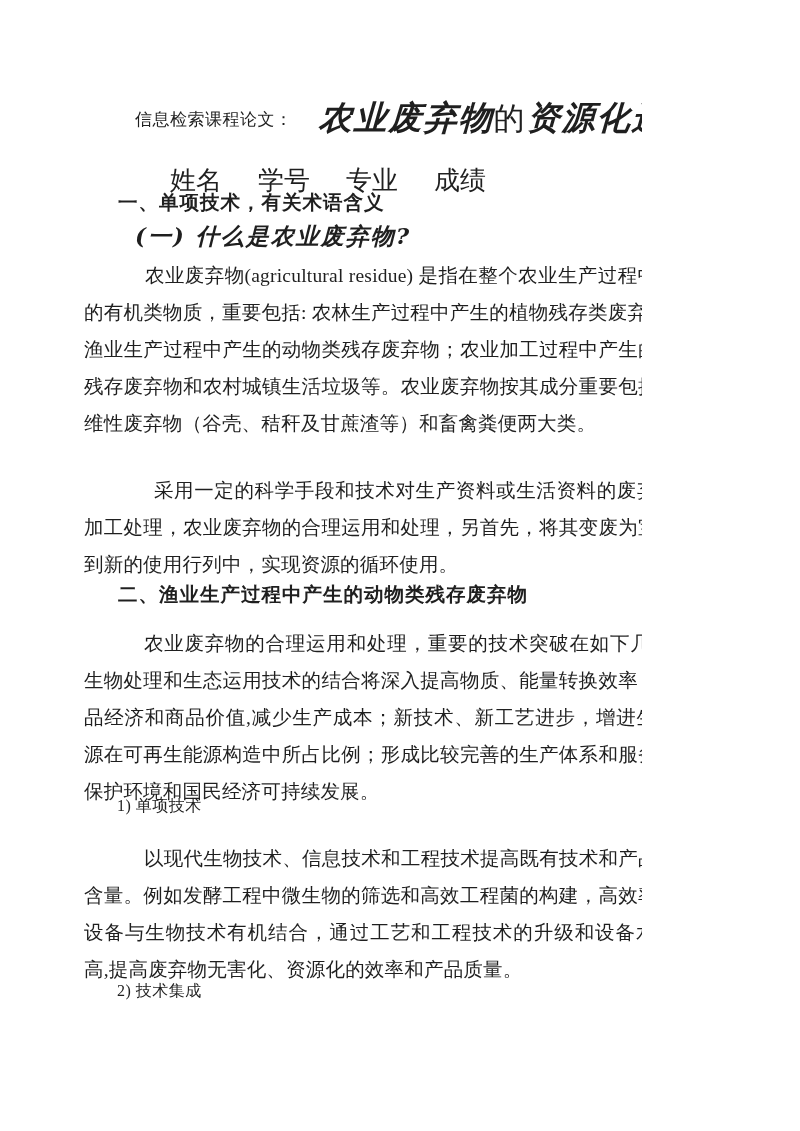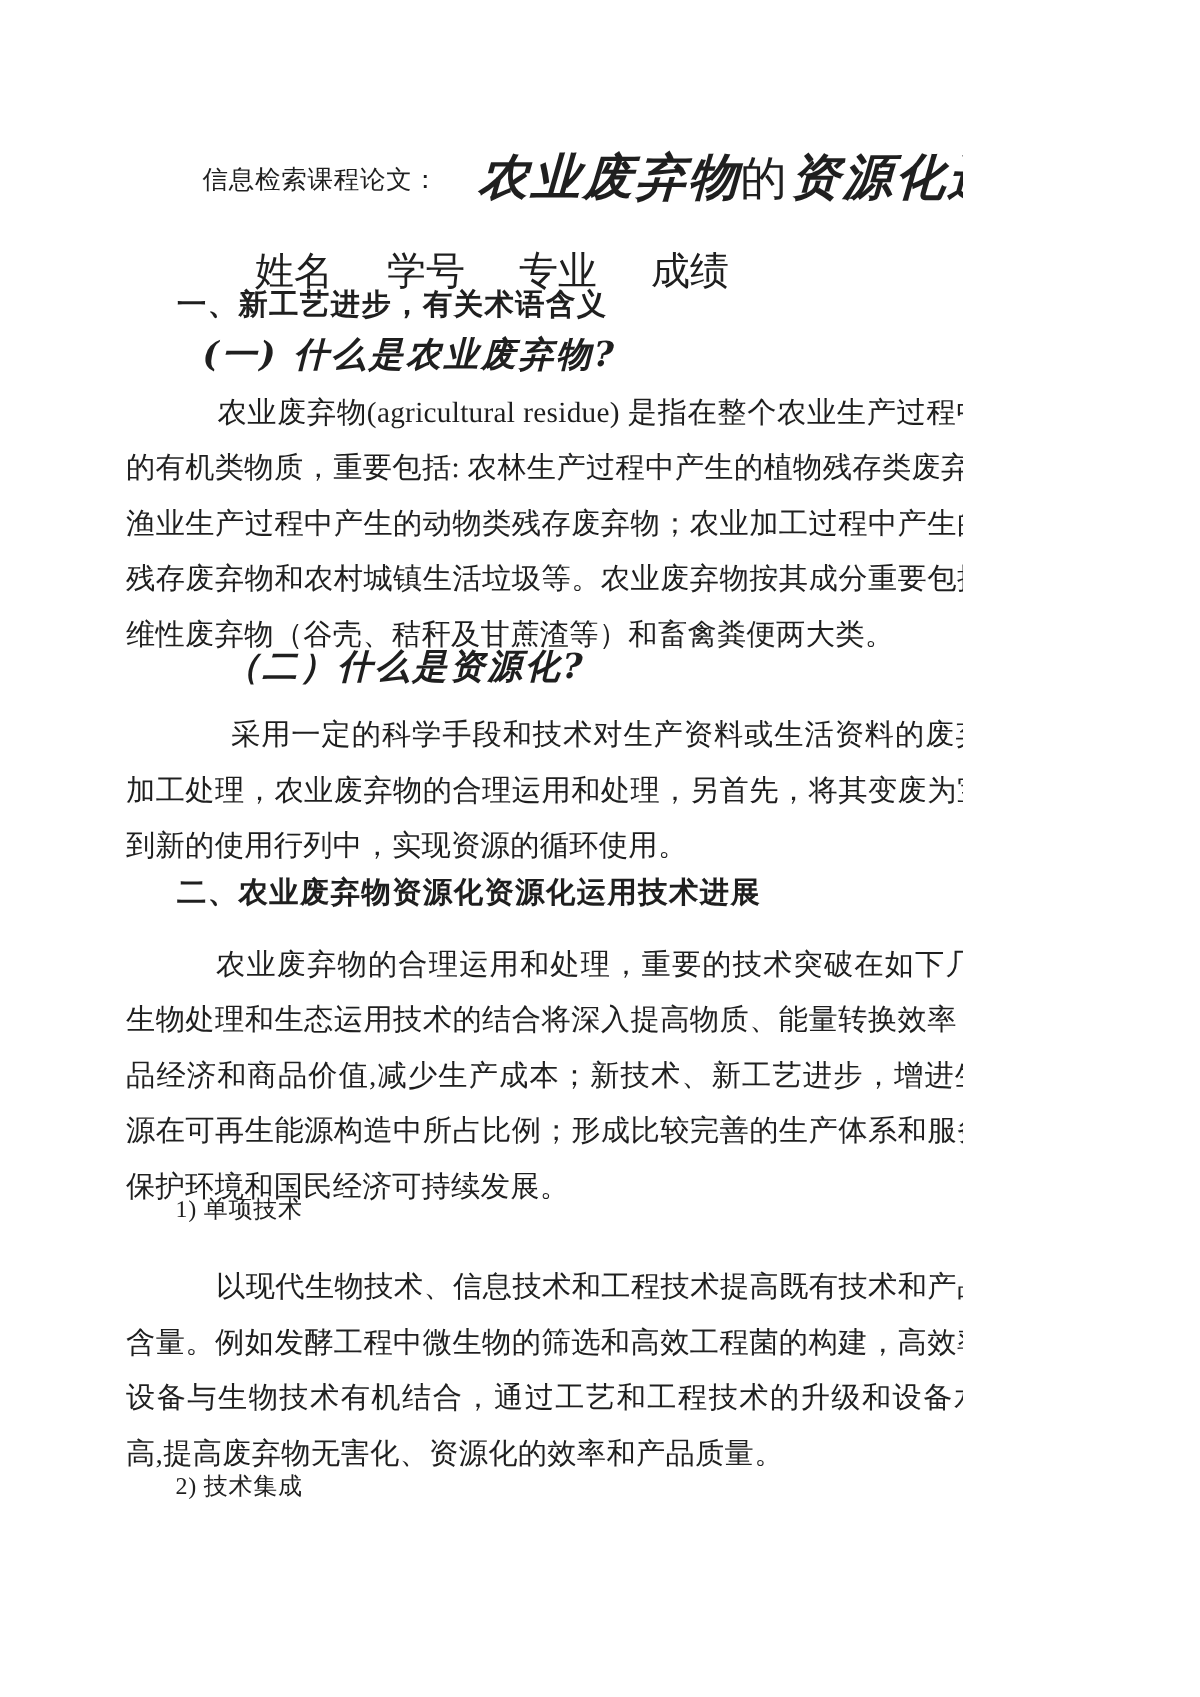--- a/index.html
+++ b/index.html
@@ -113,31 +113,30 @@
     </span>
   </div>
 
   <div class="abs info-row">
     <span>姓名</span>
     <span>学号</span>
     <span>专业</span>
     <span>成绩</span>
   </div>
 
-  <div class="abs h-major h1">一、新工艺进步，有关术语含义</div>
+  <div class="abs h-major h1">一、单项技术，有关术语含义</div>
 
   <div class="abs h-sub sub1">(一) 什么是农业废弃物?</div>
 
   <div class="abs para p1">农业废弃物(agricultural residue) 是指在整个农业生产过程中被丢弃的有机类物质，重要包括: 农林生产过程中产生的植物残存类废弃物; 牧、渔业生产过程中产生的动物类残存废弃物；农业加工过程中产生的加工类残存废弃物和农村城镇生活垃圾等。农业废弃物按其成分重要包括植物纤维性废弃物（谷壳、秸秆及甘蔗渣等）和畜禽粪便两大类。</div>
 
-  <div class="abs h-sub sub2">（二）什么是资源化?</div>
 
   <div class="abs para p2">采用一定的科学手段和技术对生产资料或生活资料的废弃物进行加工处理，农业废弃物的合理运用和处理，另首先，将其变废为宝，投入到新的使用行列中，实现资源的循环使用。</div>
 
-  <div class="abs h-major h2">二、农业废弃物资源化资源化运用技术进展</div>
+  <div class="abs h-major h2">二、渔业生产过程中产生的动物类残存废弃物</div>
 
   <div class="abs para p3">农业废弃物的合理运用和处理，重要的技术突破在如下几种方面: 生物处理和生态运用技术的结合将深入提高物质、能量转换效率，提高产品经济和商品价值,减少生产成本；新技术、新工艺进步，增进生物质能源在可再生能源构造中所占比例；形成比较完善的生产体系和服务体系，保护环境和国民经济可持续发展。</div>
 
   <div class="abs list-head li1">1) 单项技术</div>
 
   <div class="abs para p4">以现代生物技术、信息技术和工程技术提高既有技术和产品的技术含量。例如发酵工程中微生物的筛选和高效工程菌的构建，高效率的机械设备与生物技术有机结合，通过工艺和工程技术的升级和设备水平的提高,提高废弃物无害化、资源化的效率和产品质量。</div>
 
   <div class="abs list-head li2">2) 技术集成</div>
 
 </div>

